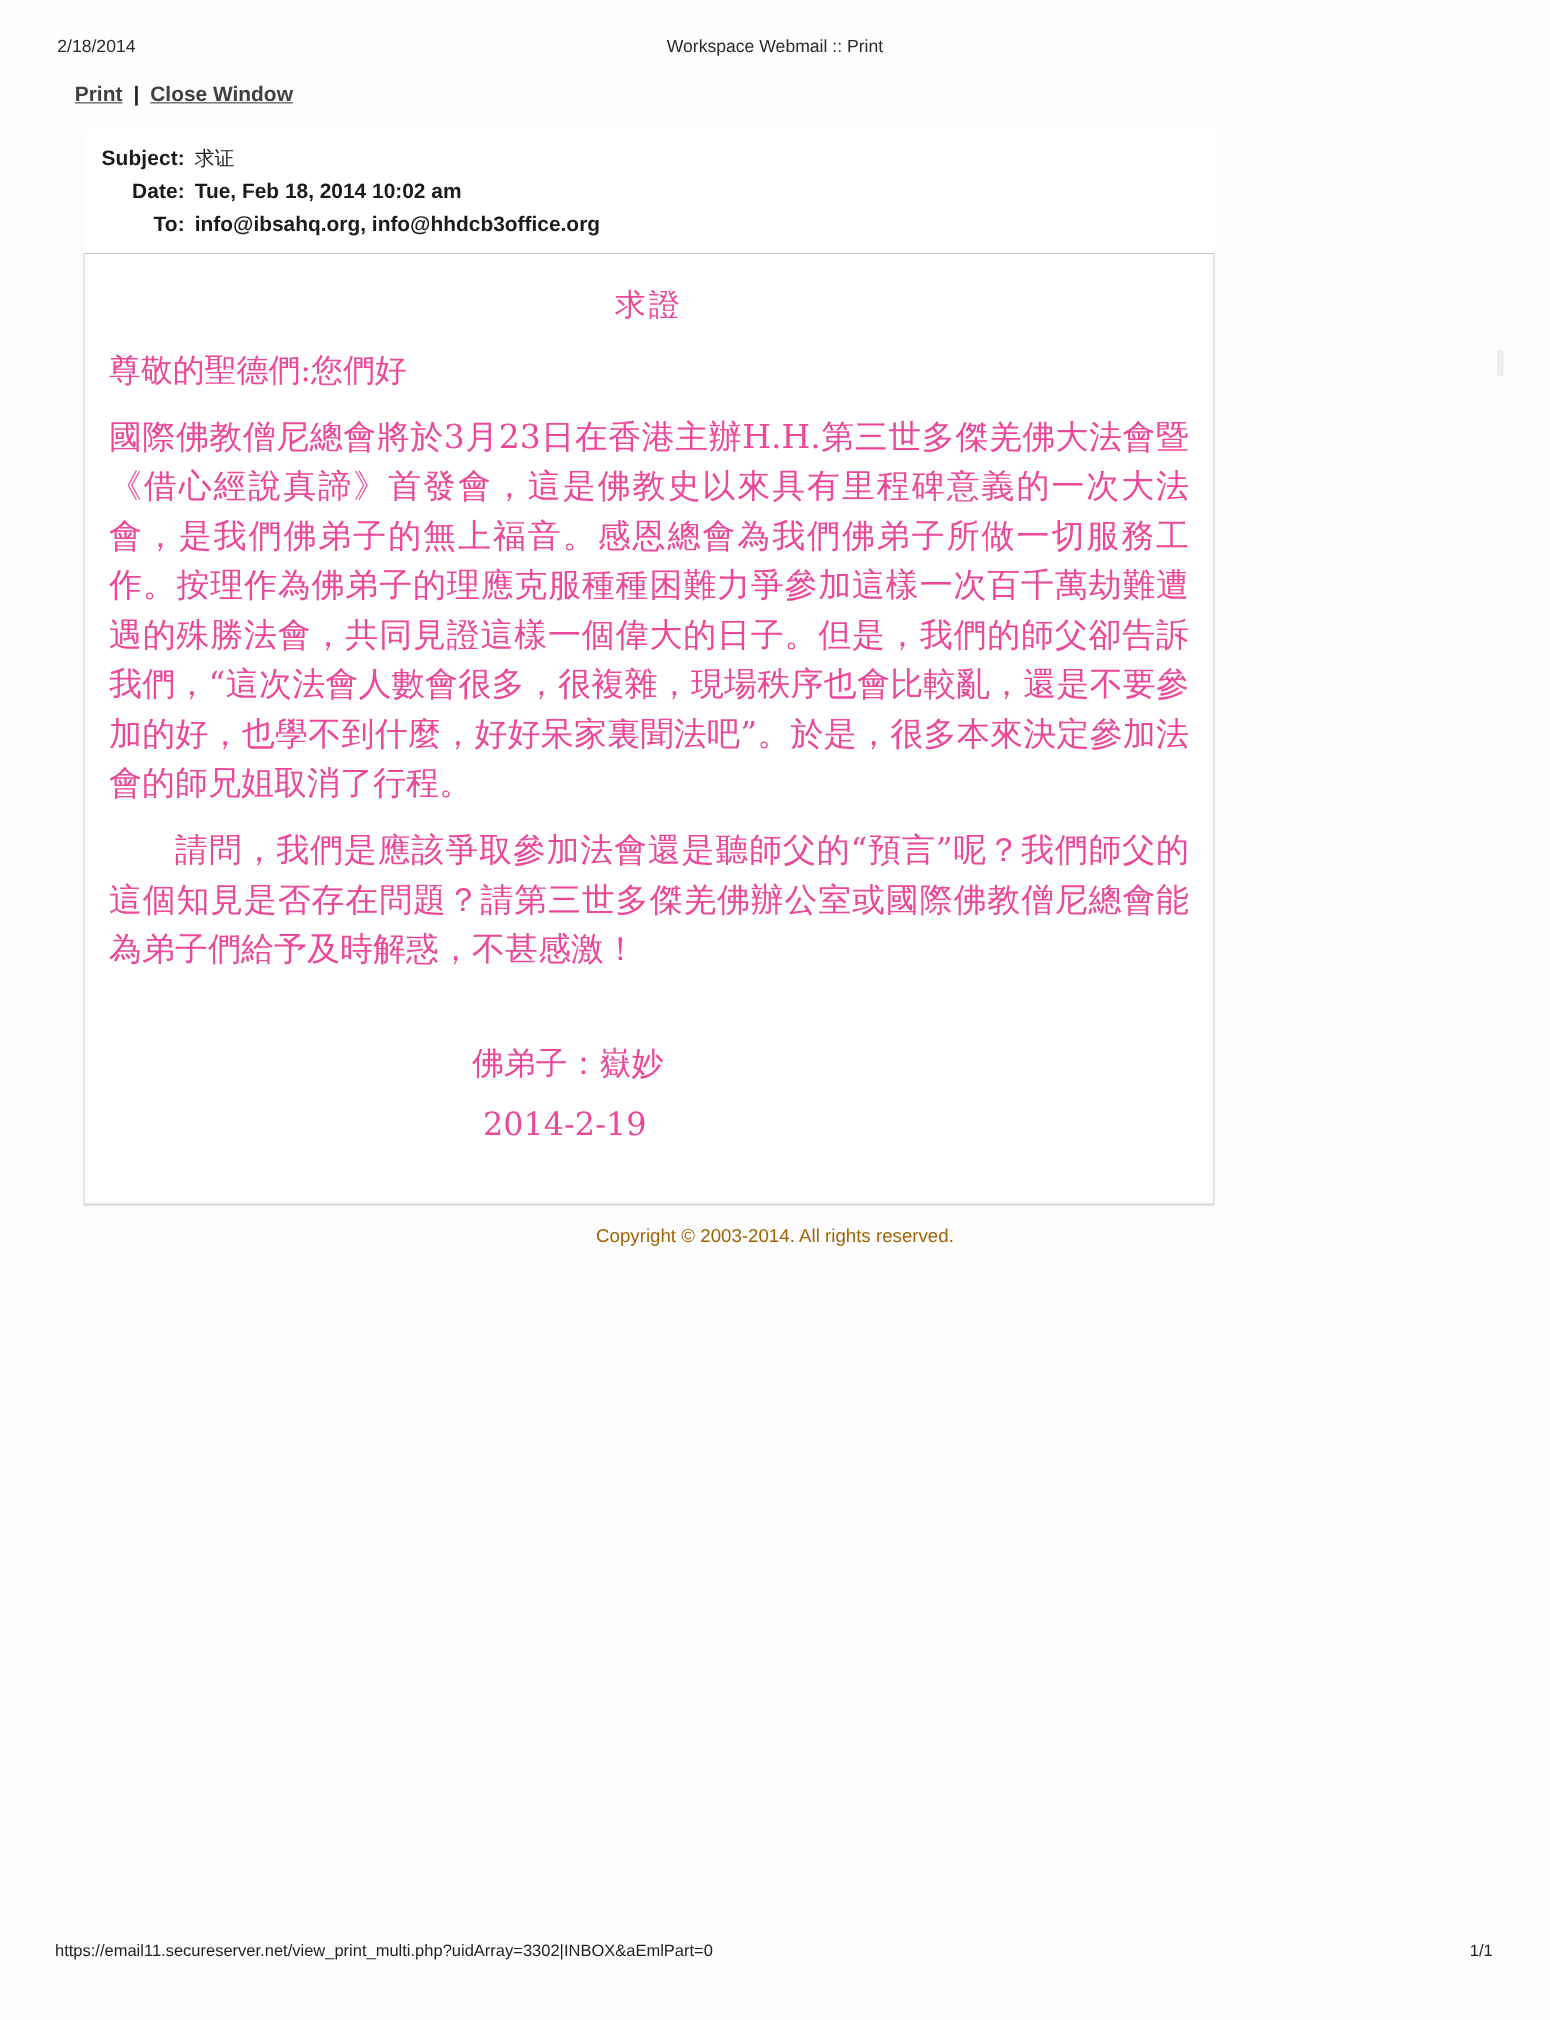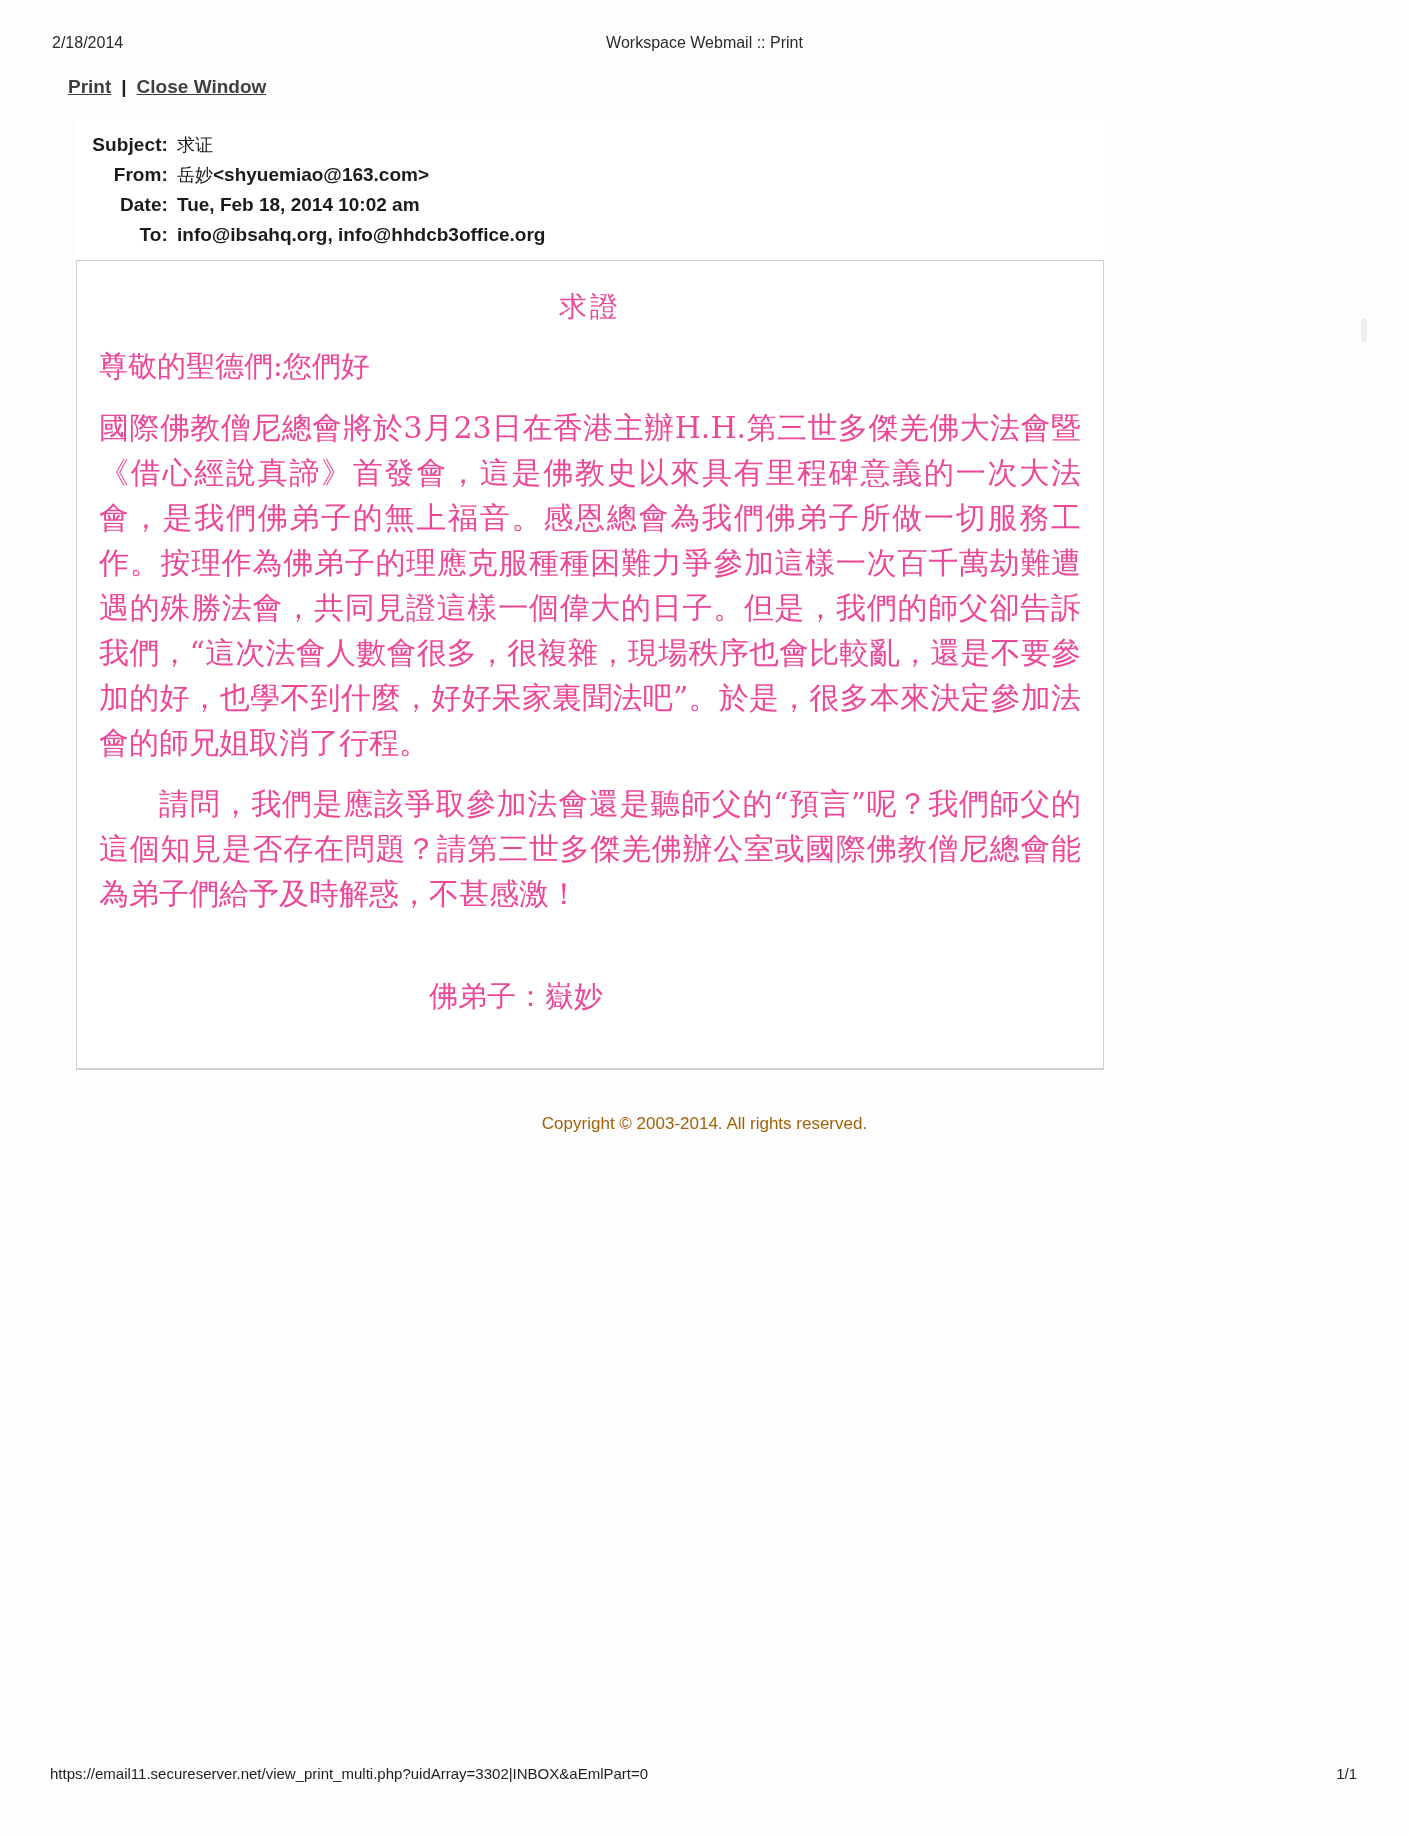--- a/index.html
+++ b/index.html
@@ -217,41 +217,38 @@
     <a href="#">Print</a><span class="sep">|</span><a href="#">Close Window</a>
   </div>
 
   <div class="card">
 
     <div class="head-fields">
       <div class="field subject">
         <span class="lbl">Subject:</span>
         <span class="val">求证</span>
       </div>
-      <div class="field from">
-        <span class="lbl">From:</span>
-        <span class="val"><span class="cjk">岳妙</span><span>&lt;shyuemiao@163.com&gt;</span></span>
-      </div>
       <div class="field date">
         <span class="lbl">Date:</span>
         <span class="val">Tue, Feb 18, 2014 10:02 am</span>
       </div>
       <div class="field to">
         <span class="lbl">To:</span>
         <span class="val">info@ibsahq.org, info@hhdcb3office.org</span>
       </div>
     </div>
 
     <div class="body-wrap cjk-body">
       <div class="doc-title">求證</div>
       <div class="salutation">尊敬的聖德們:您們好</div>
       <p class="para">國際佛教僧尼總會將於3月23日在香港主辦H.H.第三世多傑羌佛大法會暨《借心經說真諦》首發會，這是佛教史以來具有里程碑意義的一次大法會，是我們佛弟子的無上福音。感恩總會為我們佛弟子所做一切服務工作。按理作為佛弟子的理應克服種種困難力爭參加這樣一次百千萬劫難遭遇的殊勝法會，共同見證這樣一個偉大的日子。但是，我們的師父卻告訴我們，“這次法會人數會很多，很複雜，現場秩序也會比較亂，還是不要參加的好，也學不到什麼，好好呆家裏聞法吧”。於是，很多本來決定參加法會的師兄姐取消了行程。</p>
       <p class="para indent">請問，我們是應該爭取參加法會還是聽師父的“預言”呢？我們師父的這個知見是否存在問題？請第三世多傑羌佛辦公室或國際佛教僧尼總會能為弟子們給予及時解惑，不甚感激！</p>
       <div class="sig">
         <div>佛弟子：嶽妙</div>
+        <div class="date">2014-2-19</div>
       </div>
     </div>
 
   </div>
 
   <div class="copyright">Copyright © 2003-2014. All rights reserved.</div>
 
   <div class="page-footer">
     <span class="footer-url">https://email11.secureserver.net/view_print_multi.php?uidArray=3302|INBOX&amp;aEmlPart=0</span>
     <span class="footer-pageno">1/1</span>

